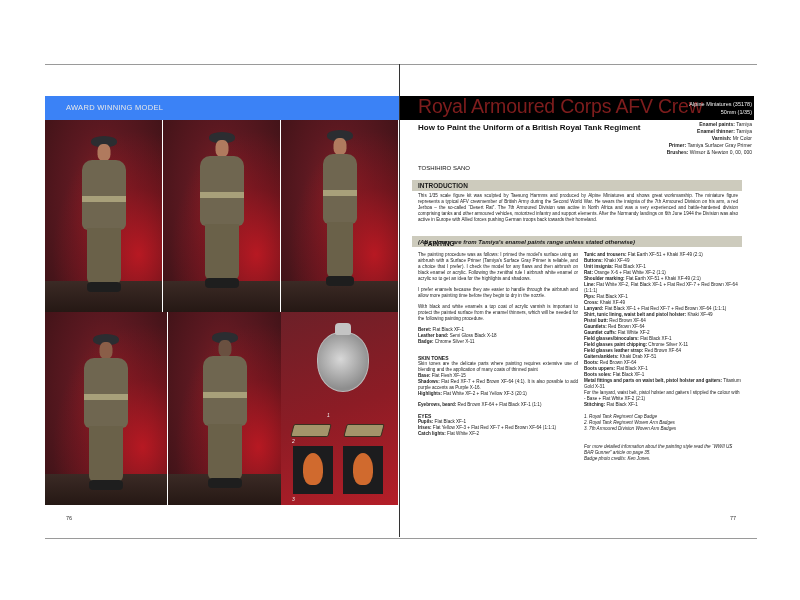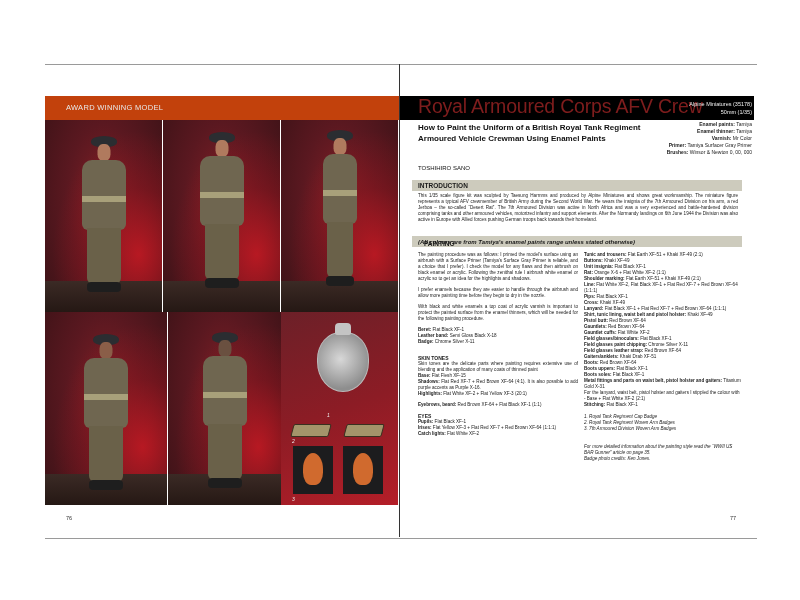--- a/index.html
+++ b/index.html
@@ -1,20 +1,20 @@
 <!DOCTYPE html>
 <html><head>
 <meta charset="utf-8">
 <style>
   html,body{margin:0;padding:0;}
   body{width:800px;height:600px;background:#ffffff;position:relative;overflow:hidden;font-family:"Liberation Sans",sans-serif;color:#222;}
   .spread{position:absolute;left:45px;top:64px;width:712px;height:473px;border-top:1px solid #9a9a9a;border-bottom:1px solid #9a9a9a;}
   .gutter{position:absolute;left:399px;top:64px;width:1px;height:473px;background:#333;}
   
-  .lp-band{position:absolute;left:45px;top:96px;width:354px;height:24px;background:#c2410c;}
+  .lp-band{position:absolute;left:45px;top:96px;width:354px;height:24px;background:#3b82f6;}
   .lp-band span{position:absolute;left:21px;top:7px;font-size:7.5px;letter-spacing:.3px;color:#e8e8e8;}
   .photo{position:absolute;overflow:hidden;background:radial-gradient(ellipse at 50% 40%,#7e1f26 0%,#5a1820 45%,#3a1216 100%);}
   .photo .bg2{position:absolute;inset:0;background:radial-gradient(ellipse at 80% 70%,rgba(200,25,35,.85) 0%,rgba(160,20,30,.4) 35%,rgba(0,0,0,0) 65%);}
   .base{position:absolute;bottom:0;left:0;right:0;height:16%;background:linear-gradient(#3b2a25,#251814);}
   .fig{position:absolute;left:50%;transform:translateX(-50%);}
   .fig .beret{position:absolute;left:50%;transform:translateX(-50%);top:0;width:26px;height:11px;background:#2b2d31;border-radius:50% 50% 40% 40%;}
   .fig .head{position:absolute;left:50%;transform:translateX(-50%);top:8px;width:13px;height:17px;background:#b07a5e;border-radius:40%;}
   .fig .body{position:absolute;left:50%;transform:translateX(-50%);top:24px;width:44px;height:70px;background:#6f6650;border-radius:10px 10px 6px 6px;}
   .fig .belt{position:absolute;left:50%;transform:translateX(-50%);top:60px;width:44px;height:6px;background:#a8a07a;}
   .fig .legs{position:absolute;left:50%;transform:translateX(-50%);top:92px;width:34px;height:56px;background:#6a6149;border-radius:0 0 6px 6px;}
@@ -139,21 +139,20 @@
 
 <div class="rp-band"></div>
 <div class="title">Royal Armoured Corps AFV Crew</div>
 <div class="kit">
   <span class="line">Alpine Miniatures (35178)</span>
   <span class="line">50mm (1/35)</span>
 </div>
 
 <div class="subtitle">
   <span class="line">How to Paint the Uniform of a British Royal Tank Regiment</span>
-  <span class="line">Armoured Vehicle Crewman Using Enamel Paints</span>
 </div>
 
 <div class="specs">
   <span class="line"><b>Enamel paints:</b> <span>Tamiya</span></span>
   <span class="line"><b>Enamel thinner:</b> <span>Tamiya</span></span>
   <span class="line"><b>Varnish:</b> <span>Mr Color</span></span>
   <span class="line"><b>Primer:</b> <span>Tamiya Surfacer Gray Primer</span></span>
   <span class="line"><b>Brushes:</b> <span>Winsor &amp; Newton 0, 00, 000</span></span>
 </div>
 

